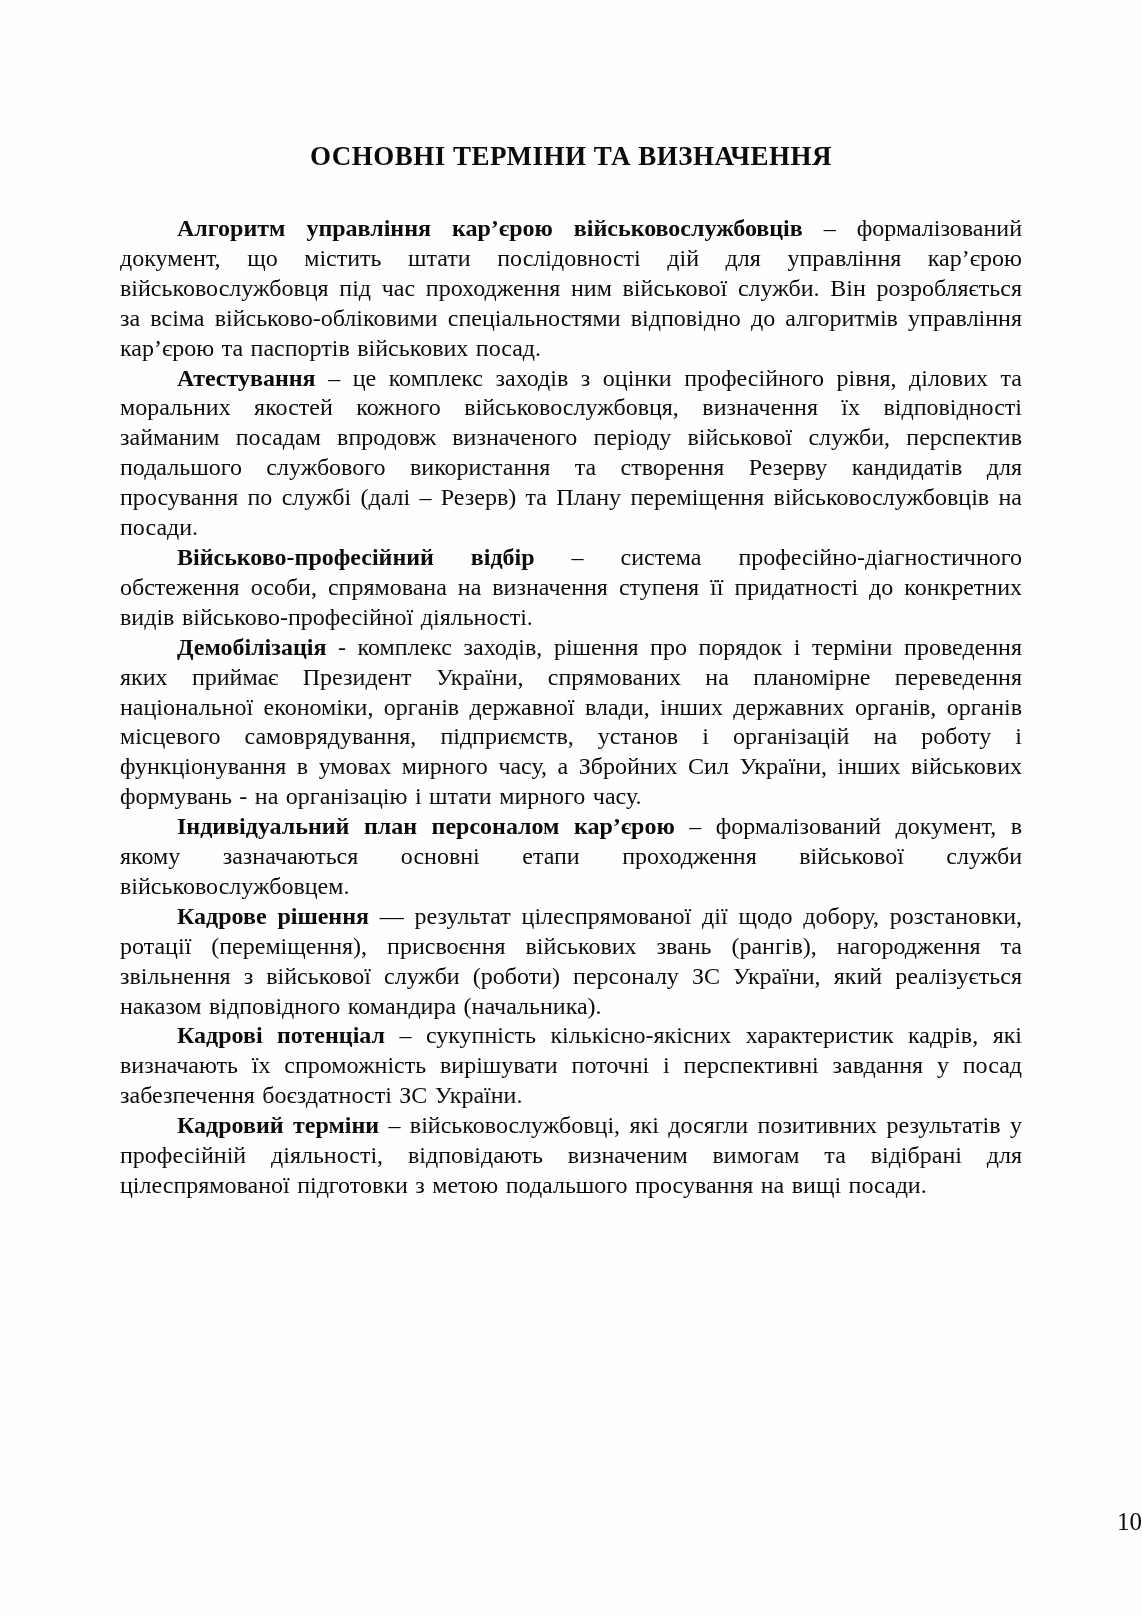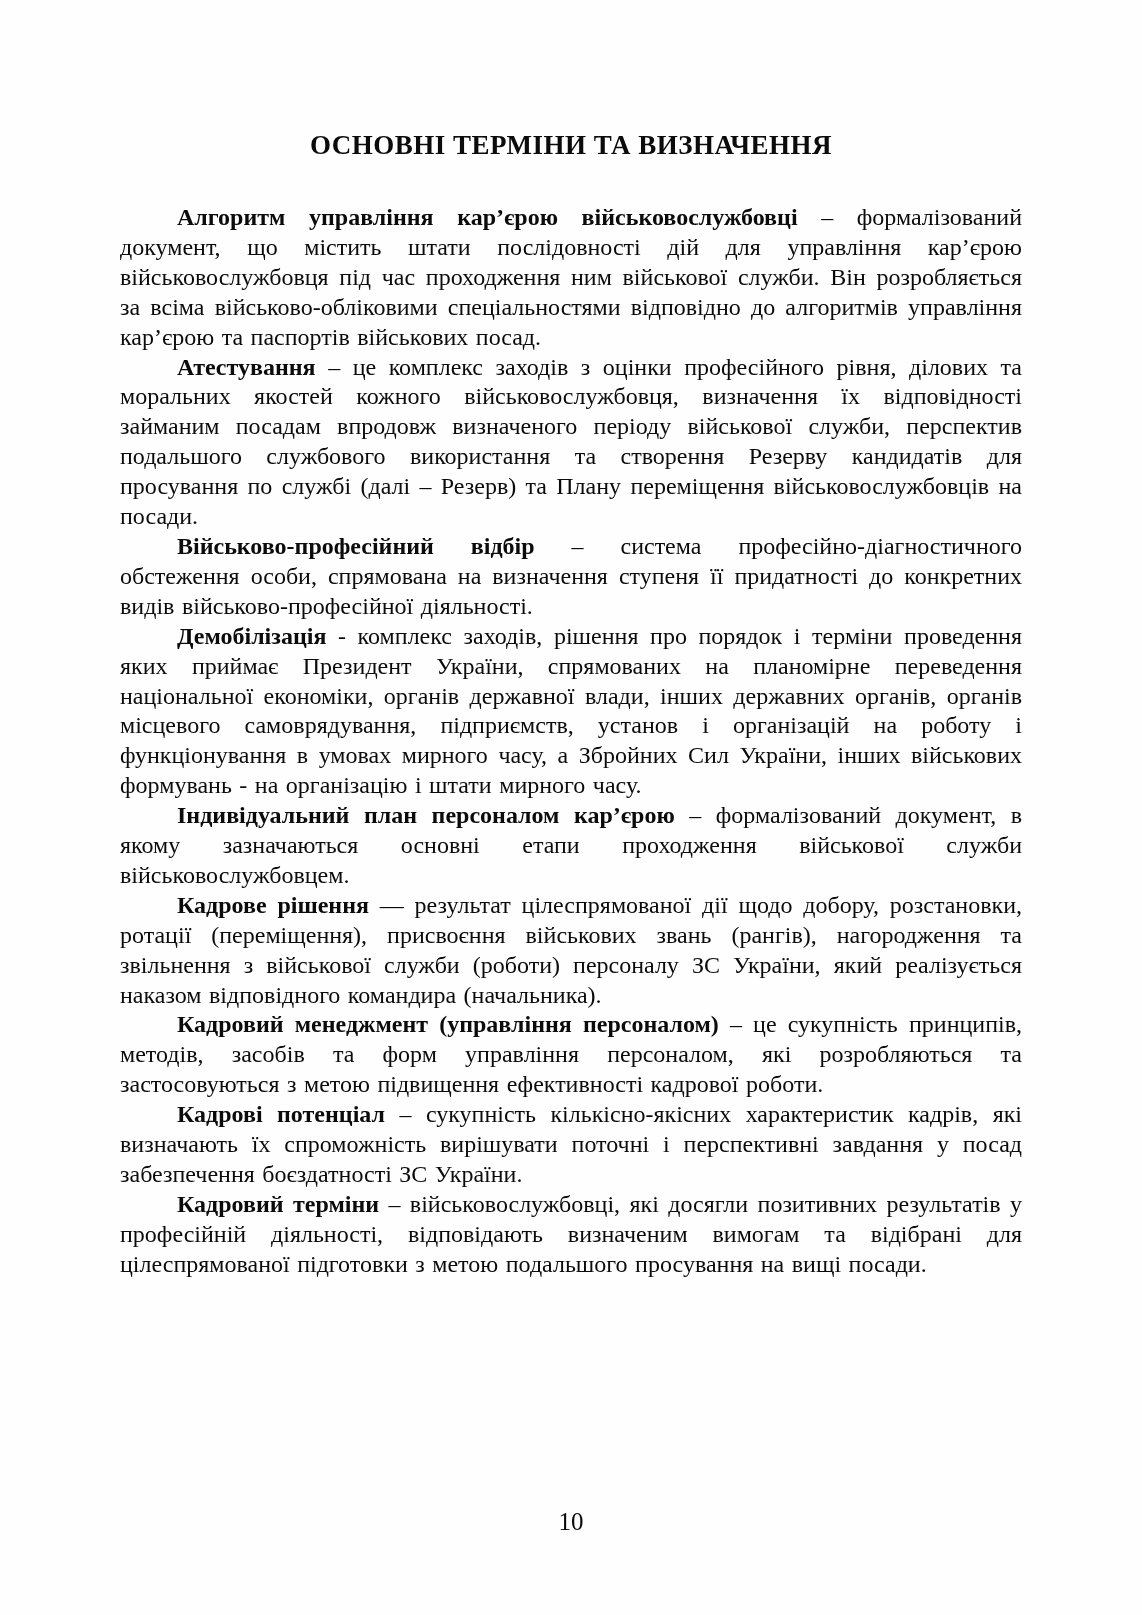--- a/index.html
+++ b/index.html
@@ -9,21 +9,21 @@
     height: 1615px;
     background: #fefefe;
     font-family: "Liberation Serif", serif;
     color: #0b0b0b;
     overflow: hidden;
     margin: 0 auto;
   }
   .content {
     position: absolute;
     left: 120px;
-    top: 129px;
+    top: 140px;
     width: 902px;
   }
   .doc-title {
     text-align: center;
     font-weight: bold;
     font-size: 27px;
     letter-spacing: 0.5px;
     margin: 0 0 42px 0;
     line-height: 32px;
   }
@@ -34,44 +34,43 @@
     text-align: justify;
     text-indent: 57px;
     word-spacing: 1.5px;
   }
   .para b { font-weight: bold; }
   .page-number {
     position: absolute;
     top: 1508px;
     left: 0;
     width: 100%;
-    text-align: center;
+    text-align: right;
     font-size: 25px;
   }
 </style>
 </head>
 <body>
 
 <div class="page">
   <div class="content">
     <h1 class="doc-title">ОСНОВНІ ТЕРМІНИ ТА ВИЗНАЧЕННЯ</h1>
 
-    <p class="para"><b>Алгоритм управління кар’єрою військовослужбовці</b><span> – формалізований документ, що містить штати послідовності дій для управління кар’єрою військовослужбовця під час проходження ним військової служби. Він розробляється за всіма військово-обліковими спеціальностями відповідно до алгоритмів управління кар’єрою та паспортів військових посад.</span></p>
+    <p class="para"><b>Алгоритм управління кар’єрою військовослужбовців</b><span> – формалізований документ, що містить штати послідовності дій для управління кар’єрою військовослужбовця під час проходження ним військової служби. Він розробляється за всіма військово-обліковими спеціальностями відповідно до алгоритмів управління кар’єрою та паспортів військових посад.</span></p>
 
     <p class="para"><b>Атестування</b><span> – це комплекс заходів з оцінки професійного рівня, ділових та моральних якостей кожного військовослужбовця, визначення їх відповідності займаним посадам впродовж визначеного періоду військової служби, перспектив подальшого службового використання та створення Резерву кандидатів для просування по службі (далі – Резерв) та Плану переміщення військовослужбовців на посади.</span></p>
 
     <p class="para"><b>Військово-професійний відбір</b><span> – система професійно-діагностичного обстеження особи, спрямована на визначення ступеня її придатності до конкретних видів військово-професійної діяльності.</span></p>
 
     <p class="para"><b>Демобілізація</b><span> - комплекс заходів, рішення про порядок і терміни проведення яких приймає Президент України, спрямованих на планомірне переведення національної економіки, органів державної влади, інших державних органів, органів місцевого самоврядування, підприємств, установ і організацій на роботу і функціонування в умовах мирного часу, а Збройних Сил України, інших військових формувань - на організацію і штати мирного часу.</span></p>
 
     <p class="para"><b>Індивідуальний план персоналом кар’єрою</b><span> – формалізований документ, в якому зазначаються основні етапи проходження військової служби військовослужбовцем.</span></p>
 
     <p class="para"><b>Кадрове рішення</b><span> — результат цілеспрямованої дії щодо добору, розстановки, ротації (переміщення), присвоєння військових звань (рангів), нагородження та звільнення з військової служби (роботи) персоналу ЗС України, який реалізується наказом відповідного командира (начальника).</span></p>
 
-    <p class="para"><b>Кадровий менеджмент (управління персоналом)</b><span> – це сукупність принципів, методів, засобів та форм управління персоналом, які розробляються та застосовуються з метою підвищення ефективності кадрової роботи.</span></p>
 
     <p class="para"><b>Кадрові потенціал</b><span> – сукупність кількісно-якісних характеристик кадрів, які визначають їх спроможність вирішувати поточні і перспективні завдання у посад забезпечення боєздатності ЗС України.</span></p>
 
     <p class="para"><b>Кадровий терміни</b><span> – військовослужбовці, які досягли позитивних результатів у професійній діяльності, відповідають визначеним вимогам та відібрані для цілеспрямованої підготовки з метою подальшого просування на вищі посади.</span></p>
 
   </div>
 
   <div class="page-number">10</div>
 </div>
 

